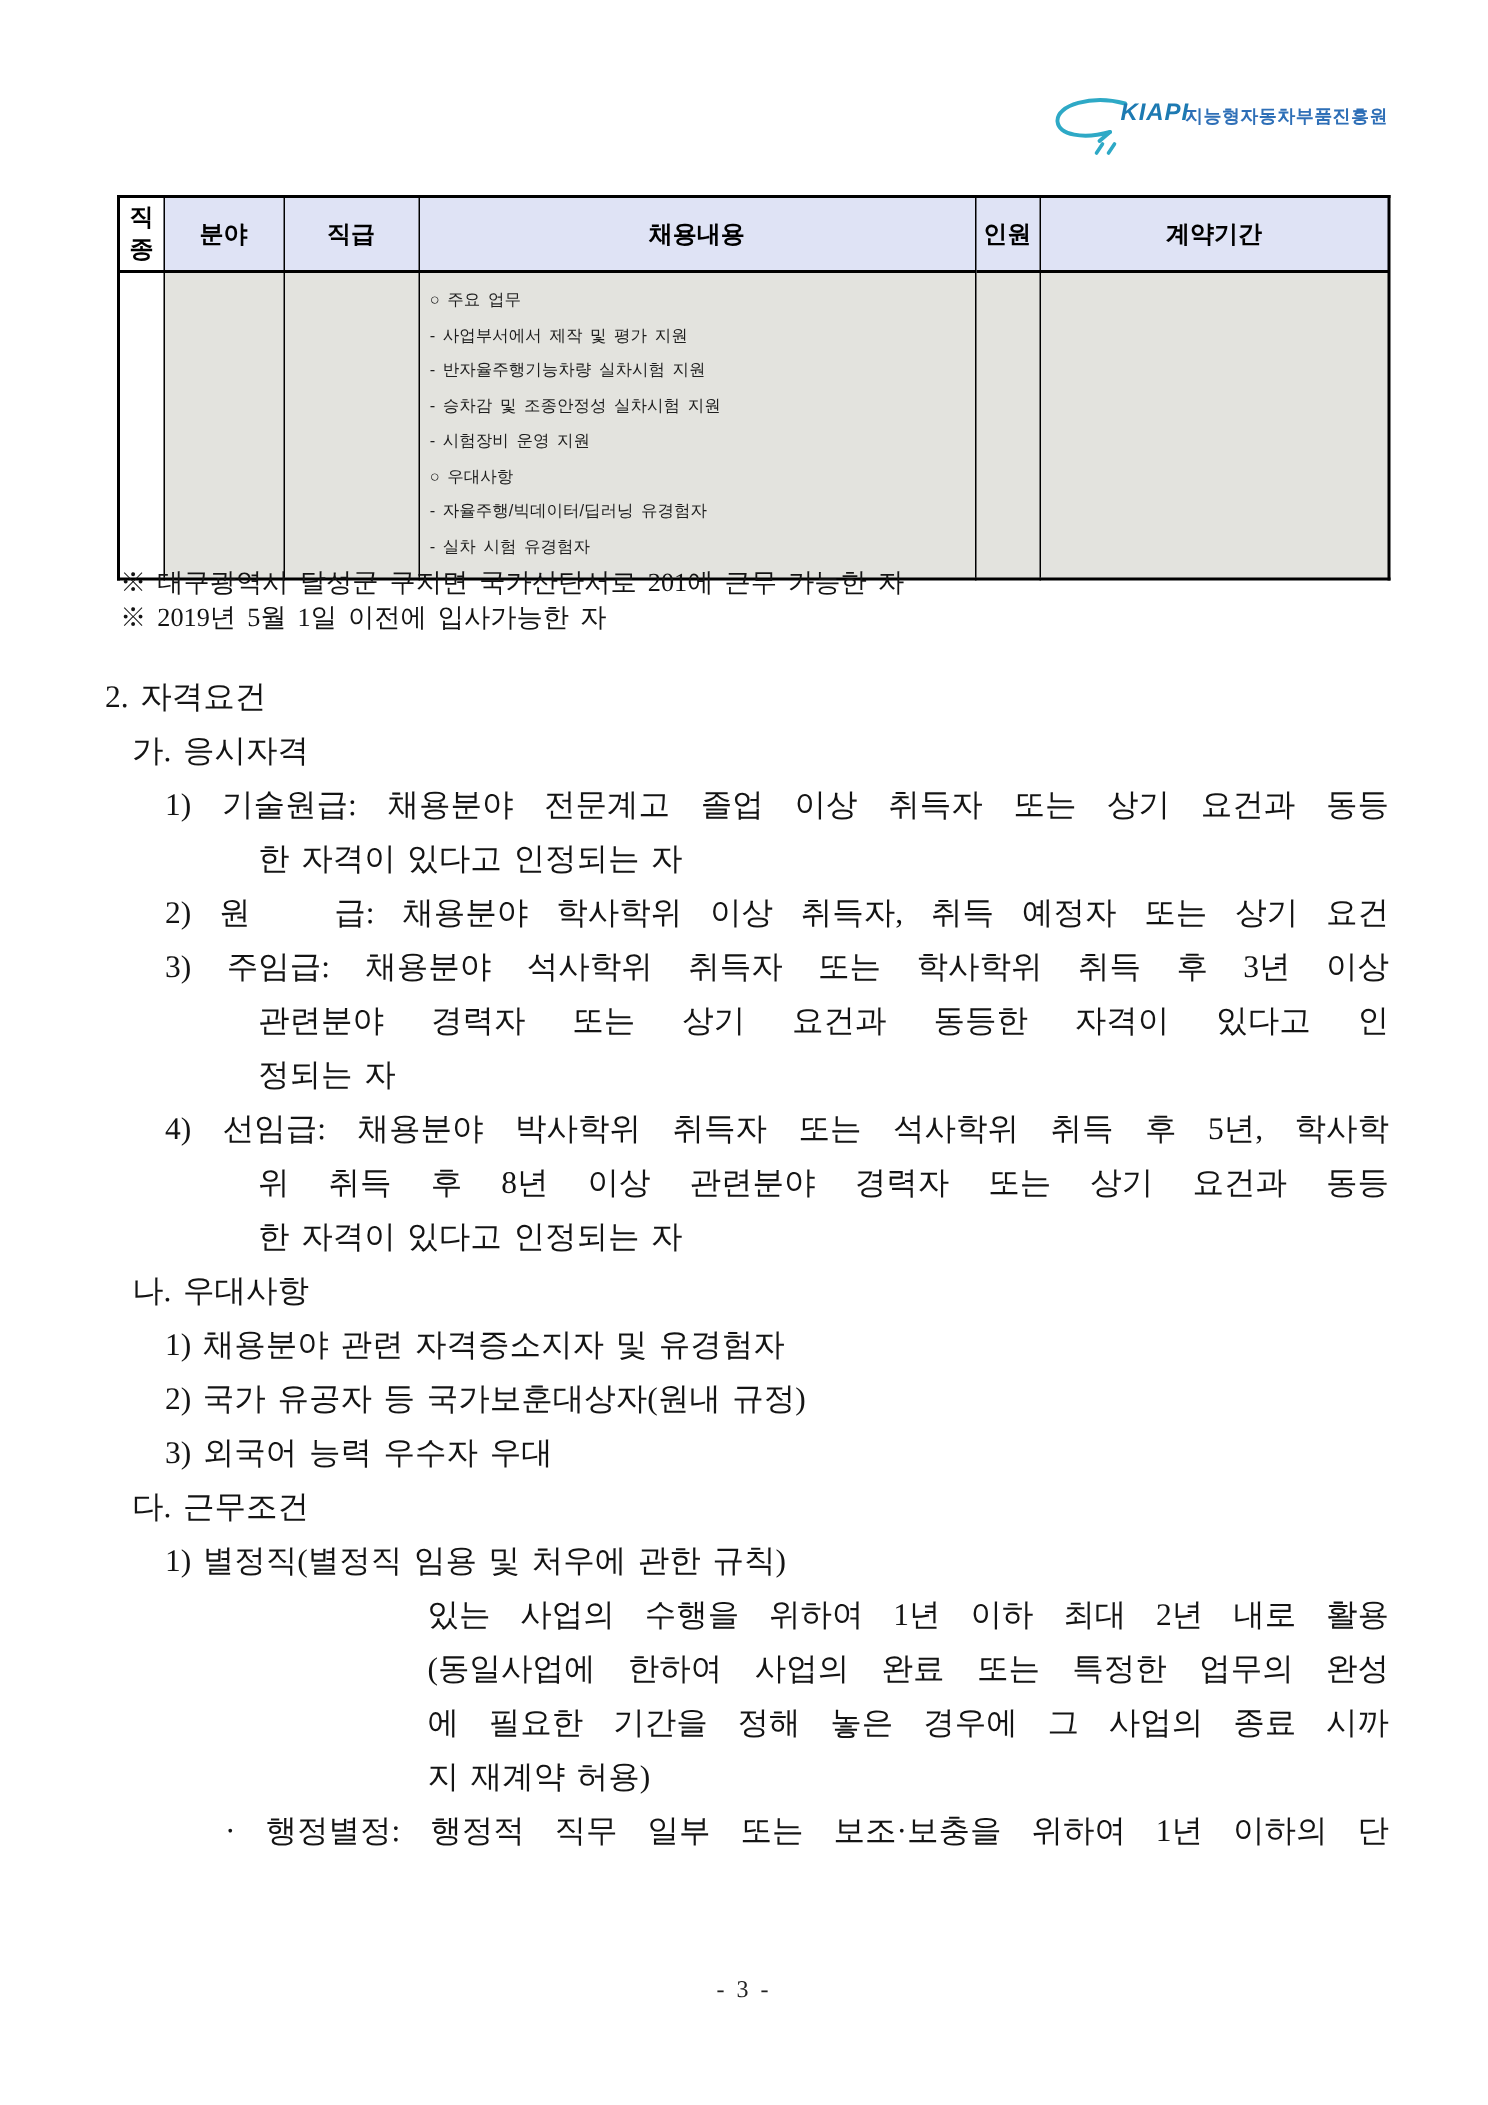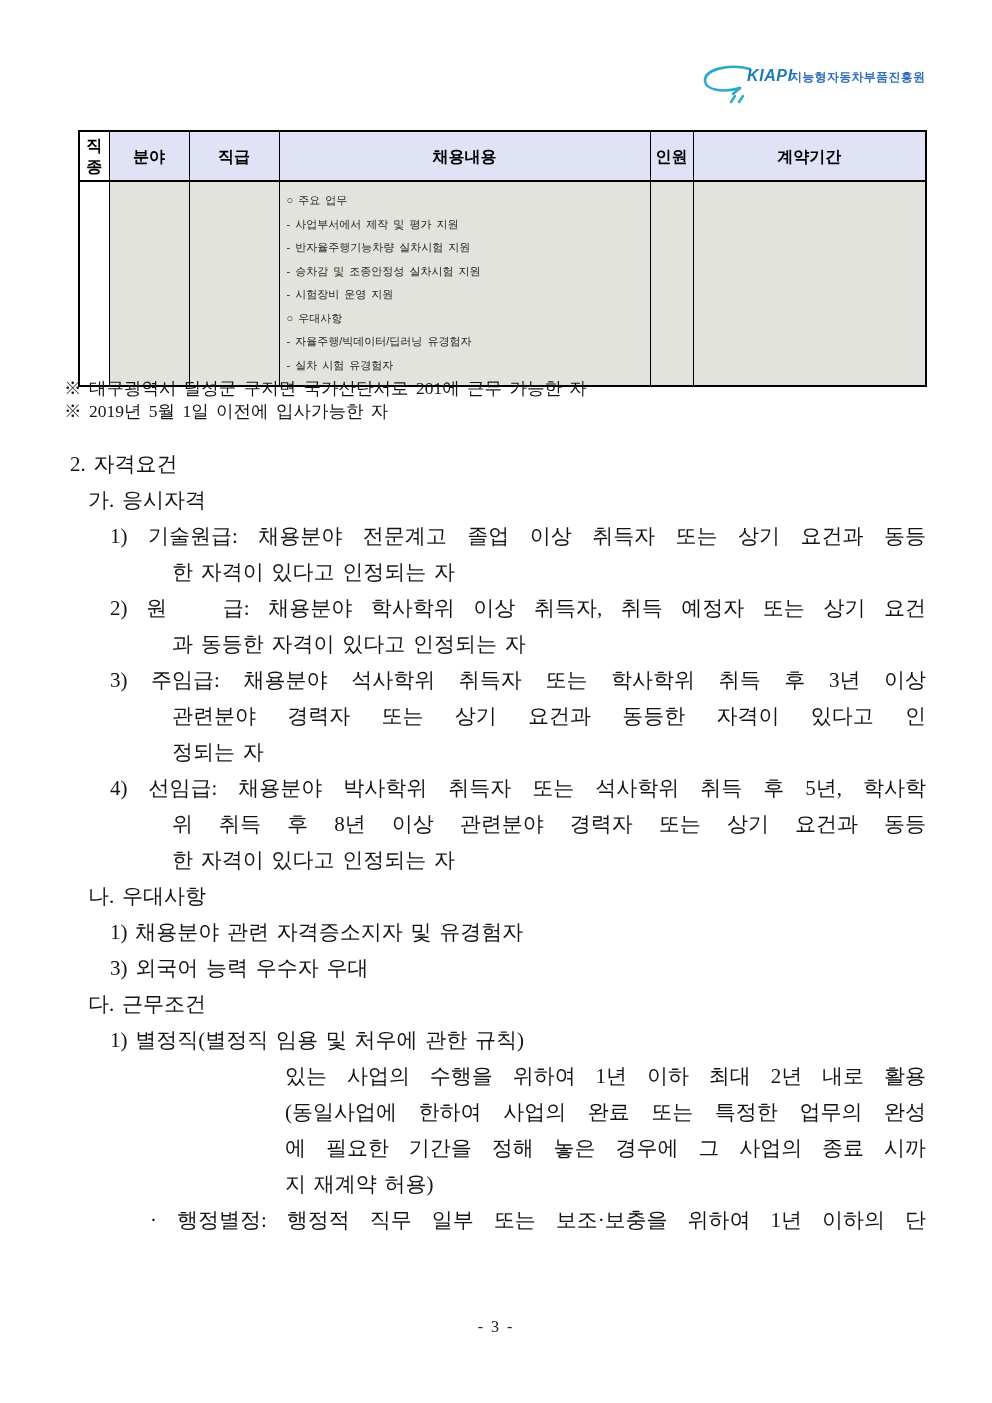--- a/index.html
+++ b/index.html
@@ -42,21 +42,21 @@
   table.recruit tbody td { height:196px; background:var(--body-bg,#e3e3de); vertical-align:top; }
   table.recruit .white-bg { background:#ffffff; }
   #job-detail { padding:7px 4px 0 7px; }
   #job-detail div {
     font-family:"Liberation Sans","DejaVu Sans",sans-serif;
     font-size:11px; line-height:23.5px; color:#1d1d1d;
     word-spacing:2px; white-space:nowrap;
   }
 
   
-  .notes { position:absolute; left:64px; top:377px; font-size:17.5px; line-height:23px; word-spacing:3px; }
+  .notes { position:absolute; left:80px; top:377px; font-size:17.5px; line-height:23px; word-spacing:3px; }
 
   
   .content {
     position:absolute; left:70px; top:446px; width:856px;
     font-size:21px; line-height:36px; word-spacing:2.5px;
   }
   .content div { min-height:36px; }
   .h-section { padding-left:0; }
   .h-sub { padding-left:18px; }
   .b-item { padding-left:40px; }
@@ -132,34 +132,34 @@
 
   <div class="content" id="main-content">
       <div class="h-section">2. 자격요건</div>
       <div class="h-sub">가. 응시자격</div>
       <div class="num-item">
         <div class="line first fill">1) 기술원급: 채용분야 전문계고 졸업 이상 취득자 또는 상기 요건과 동등</div>
         <div class="line">한 자격이 있다고 인정되는 자</div>
       </div>
       <div class="num-item">
         <div class="line first fill">2) 원&nbsp;&nbsp;&nbsp;급: 채용분야 학사학위 이상 취득자, 취득 예정자 또는 상기 요건</div>
-        <div class="line">과 동등한 자격이 있다고 인정되는 자</div>
       </div>
       <div class="num-item">
         <div class="line first fill">3) 주임급: 채용분야 석사학위 취득자 또는 학사학위 취득 후 3년 이상</div>
         <div class="line fill">관련분야 경력자 또는 상기 요건과 동등한 자격이 있다고 인</div>
         <div class="line">정되는 자</div>
       </div>
       <div class="num-item">
         <div class="line first fill">4) 선임급: 채용분야 박사학위 취득자 또는 석사학위 취득 후 5년, 학사학</div>
         <div class="line fill">위 취득 후 8년 이상 관련분야 경력자 또는 상기 요건과 동등</div>
         <div class="line">한 자격이 있다고 인정되는 자</div>
       </div>
       <div class="h-sub">나. 우대사항</div>
       <div class="b-item">1) 채용분야 관련 자격증소지자 및 유경험자</div>
+      <div class="b-item">2) 국가 유공자 등 국가보훈대상자(원내 규정)</div>
       <div class="b-item">3) 외국어 능력 우수자 우대</div>
       <div class="h-sub">다. 근무조건</div>
       <div class="b-item">1) 별정직(별정직 임용 및 처우에 관한 규칙)</div>
       <div class="bullet-item">
         <div class="line fill">있는 사업의 수행을 위하여 1년 이하 최대 2년 내로 활용</div>
         <div class="line fill">(동일사업에 한하여 사업의 완료 또는 특정한 업무의 완성</div>
         <div class="line fill">에 필요한 기간을 정해 놓은 경우에 그 사업의 종료 시까</div>
         <div class="line">지 재계약 허용)</div>
       </div>
       <div class="bullet-item">

